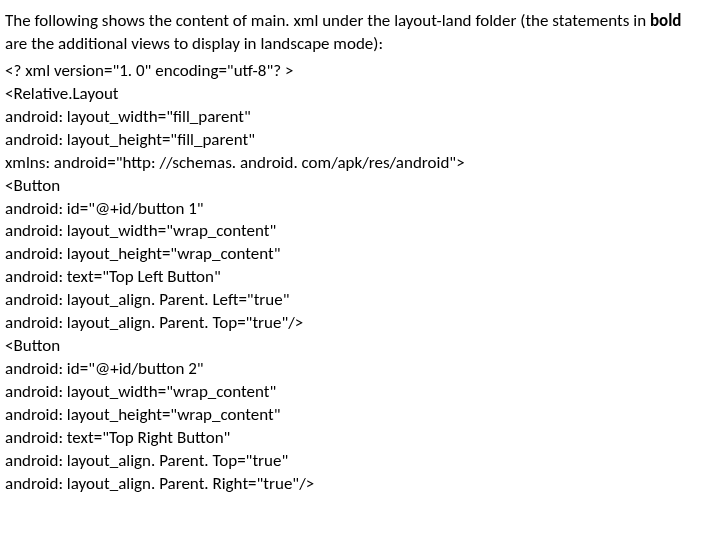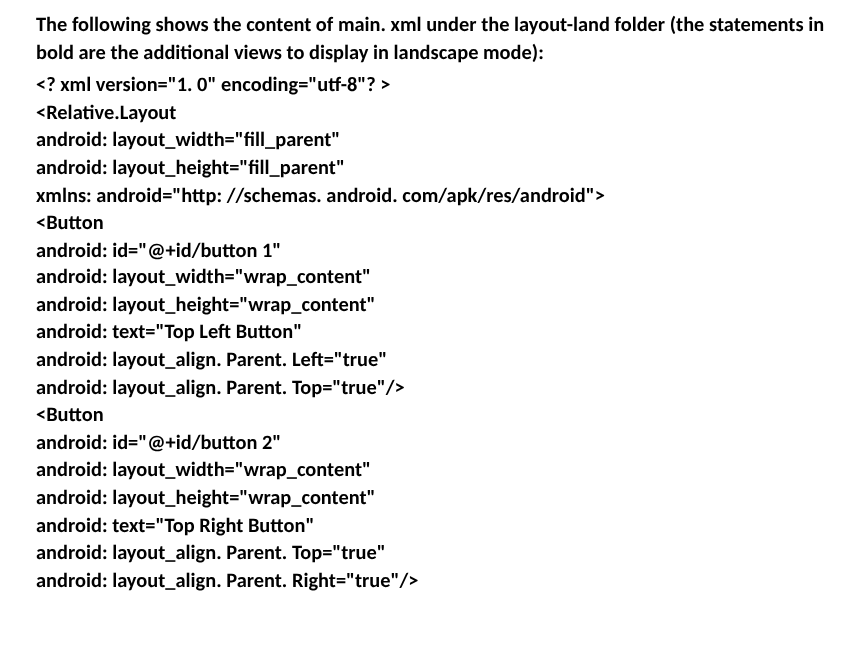--- a/index.html
+++ b/index.html
@@ -7,23 +7,22 @@
     padding: 0;
     width: 720px;
     height: 540px;
     background: #ffffff;
     font-family: Calibri, Arial, sans-serif;
     font-size: 17px;
     line-height: 1.35;
     color: #000000;
   }
   .page {
-    padding: 10px 14px 0 30px;
+    padding: 10px 14px 0 5px;
     box-sizing: border-box;
-    font-weight: bold;
   }
   .intro {
     margin: 0 0 4px 0;
   }
   .code {
     white-space: pre;
     font-family: Calibri, Arial, sans-serif;
     font-size: 17px;
     line-height: 1.35;
     margin: 0;

